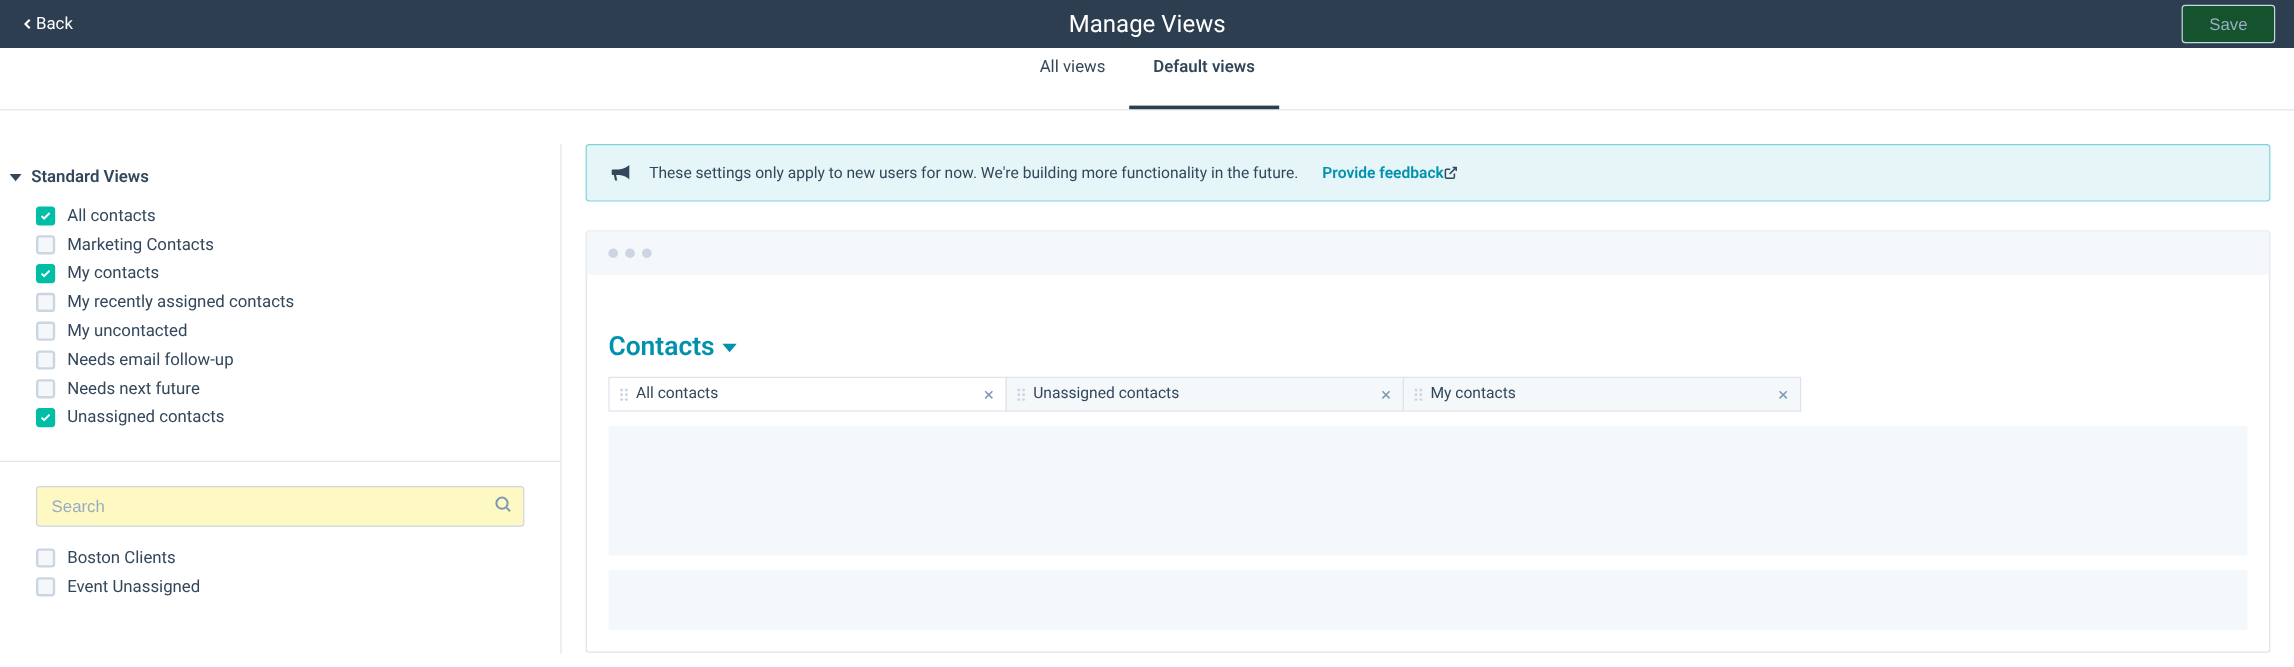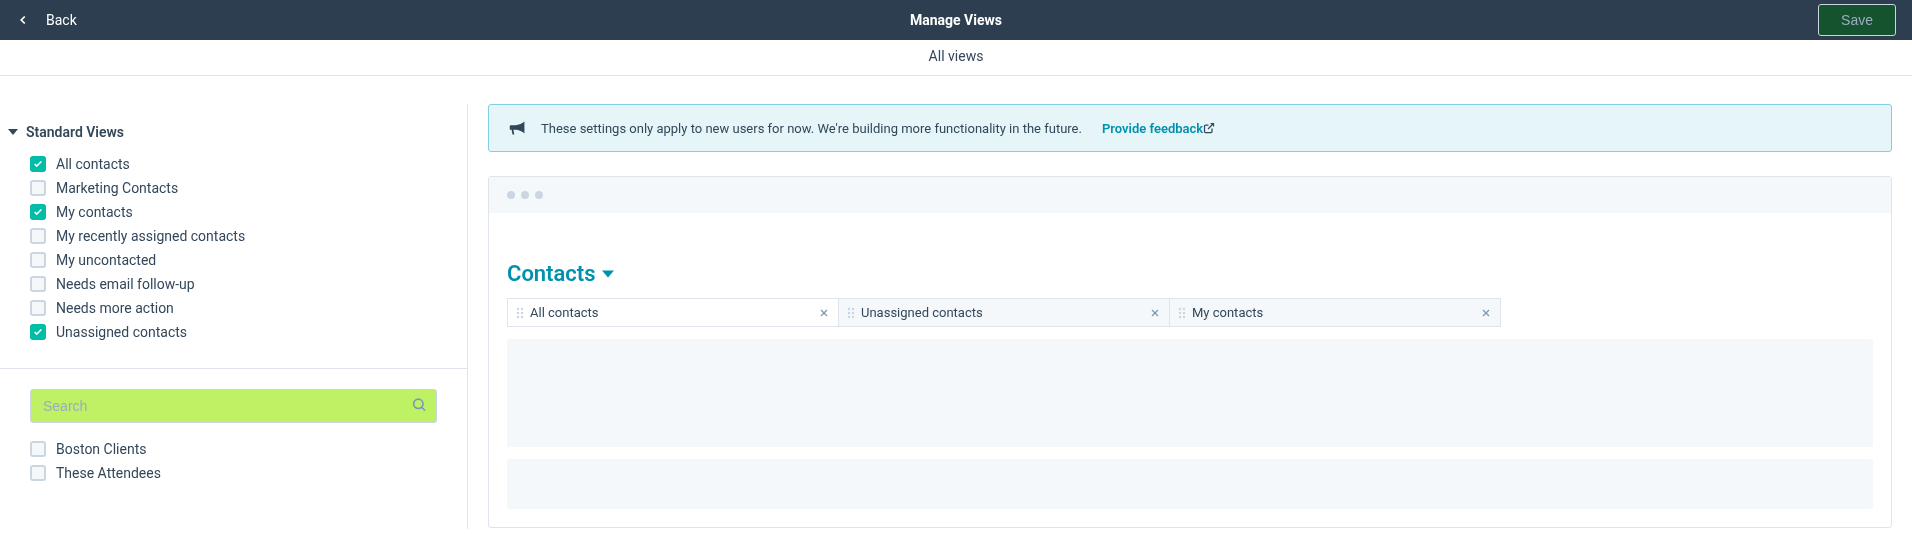--- a/index.html
+++ b/index.html
@@ -13,46 +13,46 @@
       align-items: center;
       padding: 0 16px;
       position: relative;
     }
     .back-btn {
       display: flex;
       align-items: center;
       color: #fff;
       cursor: pointer;
       font-size: 14px;
-      gap: 16px;
+      gap: 0;
     }
     .back-btn svg { width: 14px; height: 14px; }
     .header-title {
       position: absolute;
       left: 50%;
       transform: translateX(-50%);
-      font-size: 14px;
-      font-weight: 700;
+      font-size: 20px;
+      font-weight: 400;
     }
     .save-btn {
       margin-left: auto;
       background: #14532d;
       border: 1px solid #cbd6e2;
       color: #99acc2;
       padding: 7px 22px;
       border-radius: 3px;
       font-size: 14px;
       cursor: not-allowed;
     }
 
     .tabs {
       display: flex;
       justify-content: center;
       border-bottom: 1px solid #dfe3eb;
-      height: 36px;
+      height: 52px;
     }
     .tab {
       padding: 8px 20px 6px;
       cursor: pointer;
       color: #33475b;
       font-weight: 400;
       border-bottom: 3px solid transparent;
     }
     .tab.active {
       font-weight: 600;
@@ -118,21 +118,21 @@
     .search-wrap {
       position: relative;
       padding-left: 22px;
       margin-bottom: 14px;
     }
     .search-input {
       width: 100%;
       padding: 8px 36px 8px 12px;
       border: 1px solid #cbd6e2;
       border-radius: 3px;
-      background: #bef264;
+      background: #fef9c3;
       font-size: 14px;
       color: #33475b;
     }
     .search-input::placeholder { color: #99acc2; }
     .search-icon {
       position: absolute;
       right: 10px;
       top: 50%;
       transform: translateY(-50%);
       color: #7c98b6;
@@ -233,20 +233,21 @@
         <polyline points="15 18 9 12 15 6"></polyline>
       </svg>
     <span>Back</span>
   </div>
   <div class="header-title">Manage Views</div>
   <button class="save-btn">Save</button>
 </div>
 
 <div class="tabs">
   <div class="tab">All views</div>
+  <div class="tab active">Default views</div>
 </div>
 
 <div class="main">
   <div class="sidebar">
     <div class="section-header">
       <svg viewBox="0 0 10 10" fill="#33475b">
           <polygon points="0,2 10,2 5,8"></polygon>
         </svg>
       <span class="section-title">Standard Views</span>
     </div>
@@ -278,21 +279,21 @@
         <li class="checkbox-item">
           <span class="checkbox"></span>
           <span class="checkbox-label">My uncontacted</span>
         </li>
         <li class="checkbox-item">
           <span class="checkbox"></span>
           <span class="checkbox-label">Needs email follow-up</span>
         </li>
         <li class="checkbox-item">
           <span class="checkbox"></span>
-          <span class="checkbox-label">Needs more action</span>
+          <span class="checkbox-label">Needs next future</span>
         </li>
         <li class="checkbox-item">
           <span class="checkbox checked">
             <svg viewBox="0 0 24 24" fill="none" stroke="#fff" stroke-width="4">
               <polyline points="20 6 9 17 4 12"></polyline>
             </svg>
           </span>
           <span class="checkbox-label">Unassigned contacts</span>
         </li>
       </ul>
@@ -308,21 +309,21 @@
           </svg>
       </span>
     </div>
     <ul class="checkbox-list" id="custom-list">
         <li class="checkbox-item">
           <span class="checkbox"></span>
           <span class="checkbox-label">Boston Clients</span>
         </li>
         <li class="checkbox-item">
           <span class="checkbox"></span>
-          <span class="checkbox-label">These Attendees</span>
+          <span class="checkbox-label">Event Unassigned</span>
         </li>
       </ul>
   </div>
 
   <div class="content">
     <div class="banner">
       <svg viewBox="0 0 24 24" fill="#33475b">
           <path d="M3 11v2a1 1 0 001 1h1l1 5h2l-1-5h2c4 0 8 2 10 4V5c-2 2-6 4-10 4H4a1 1 0 00-1 1v1z"></path>
         </svg>
       <span class="banner-text">These settings only apply to new users for now. We're building more functionality in the future.</span>

